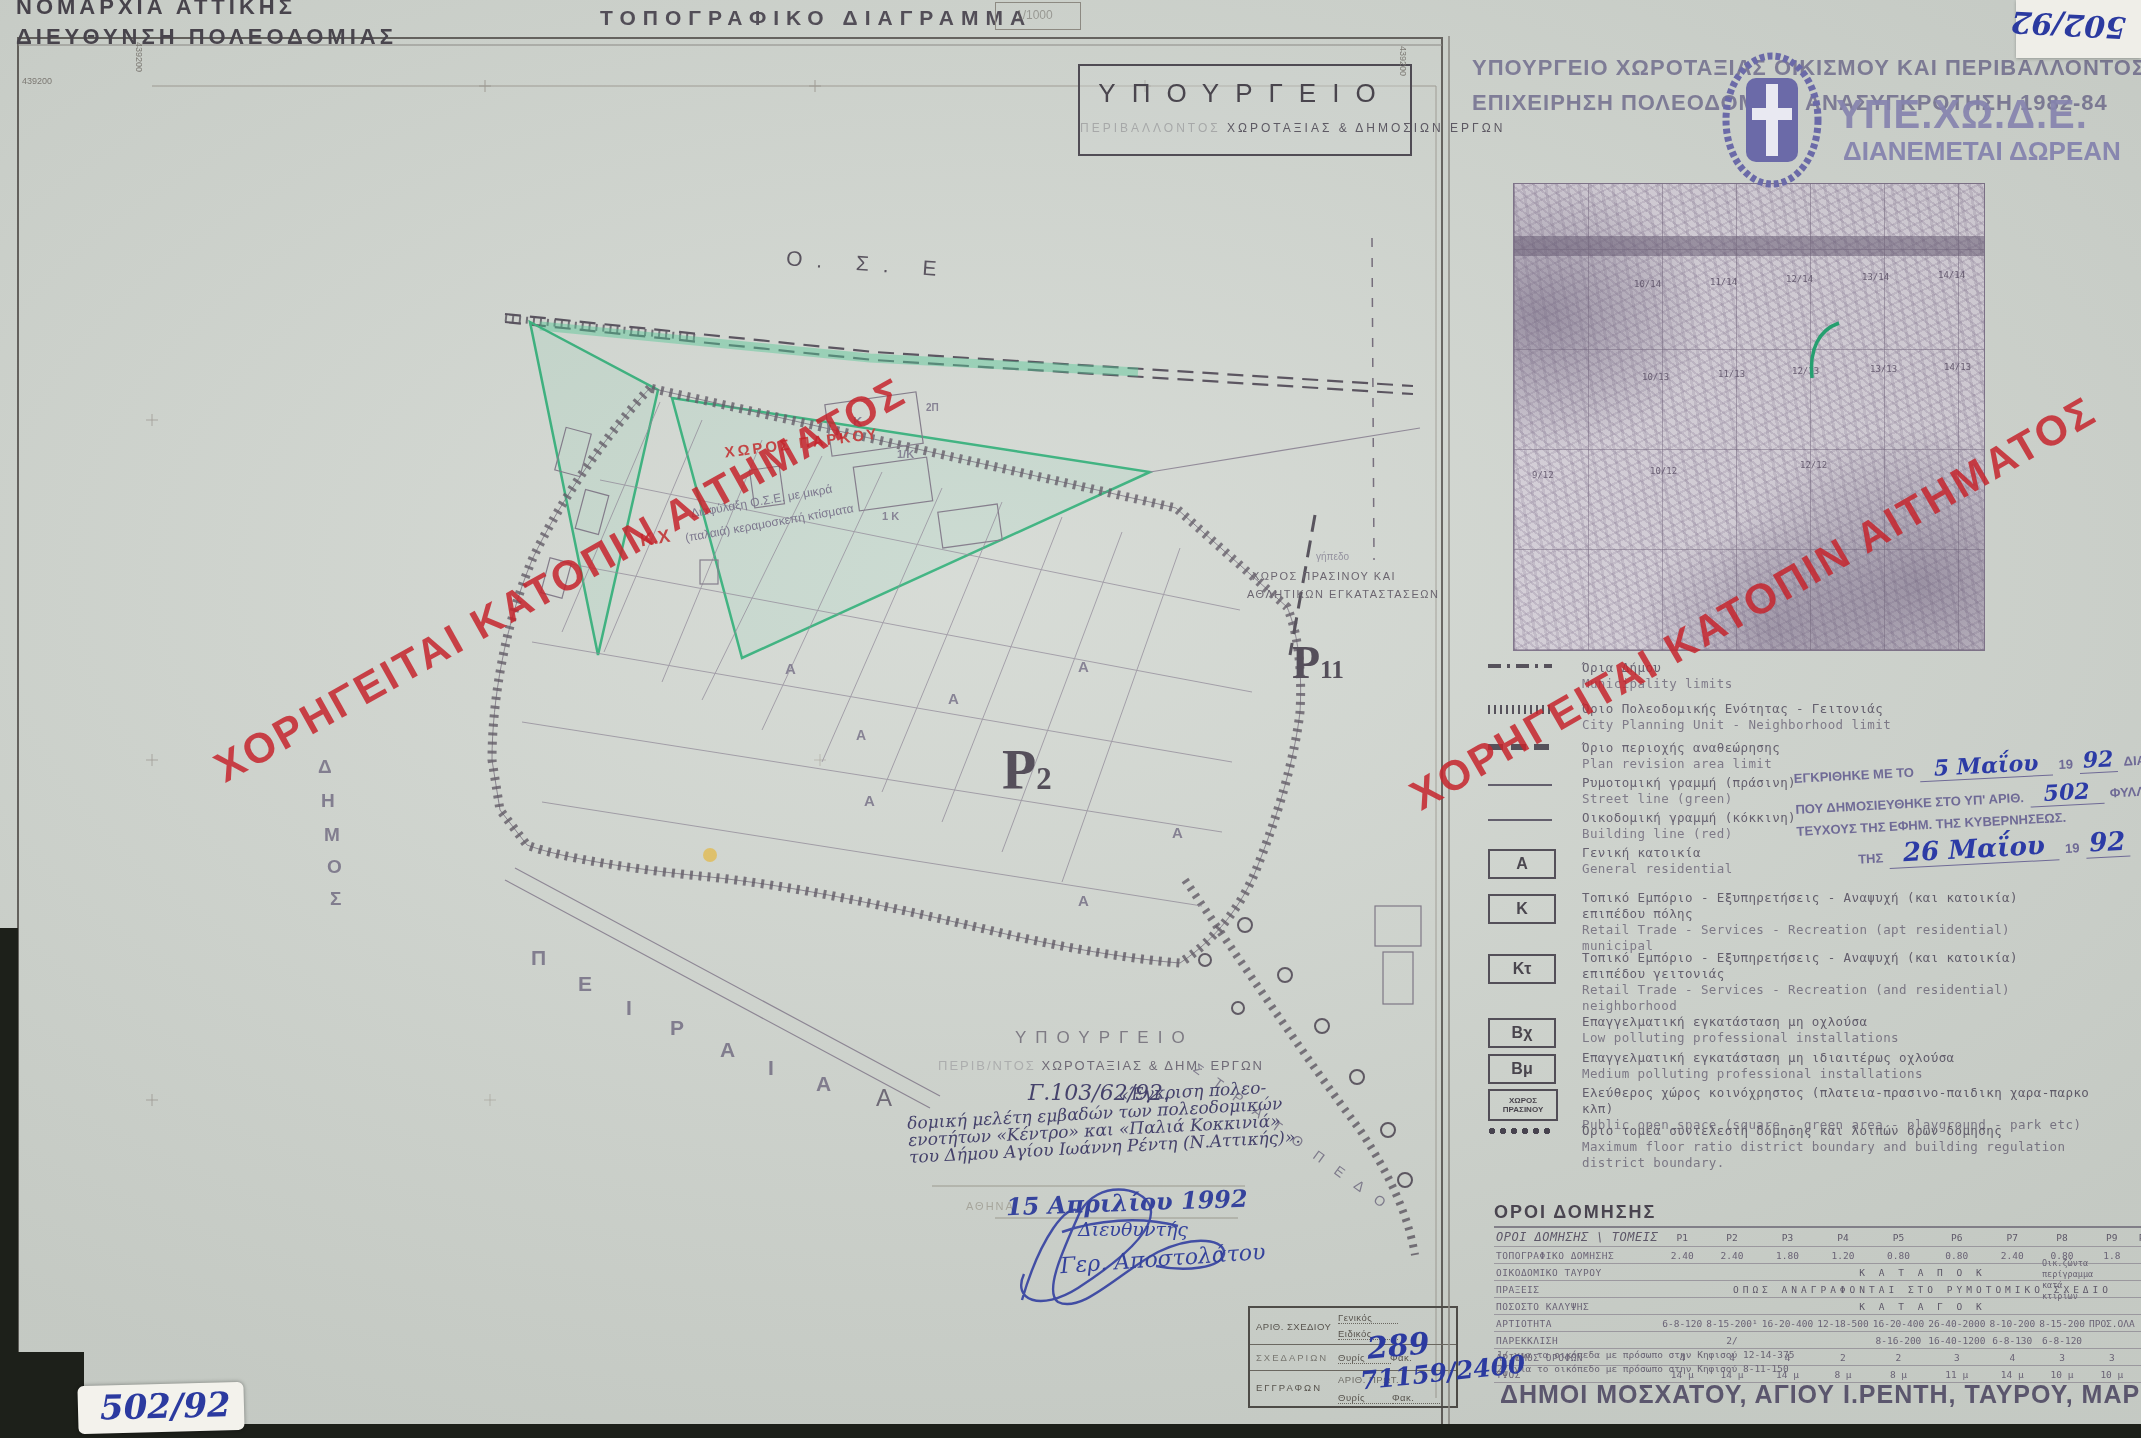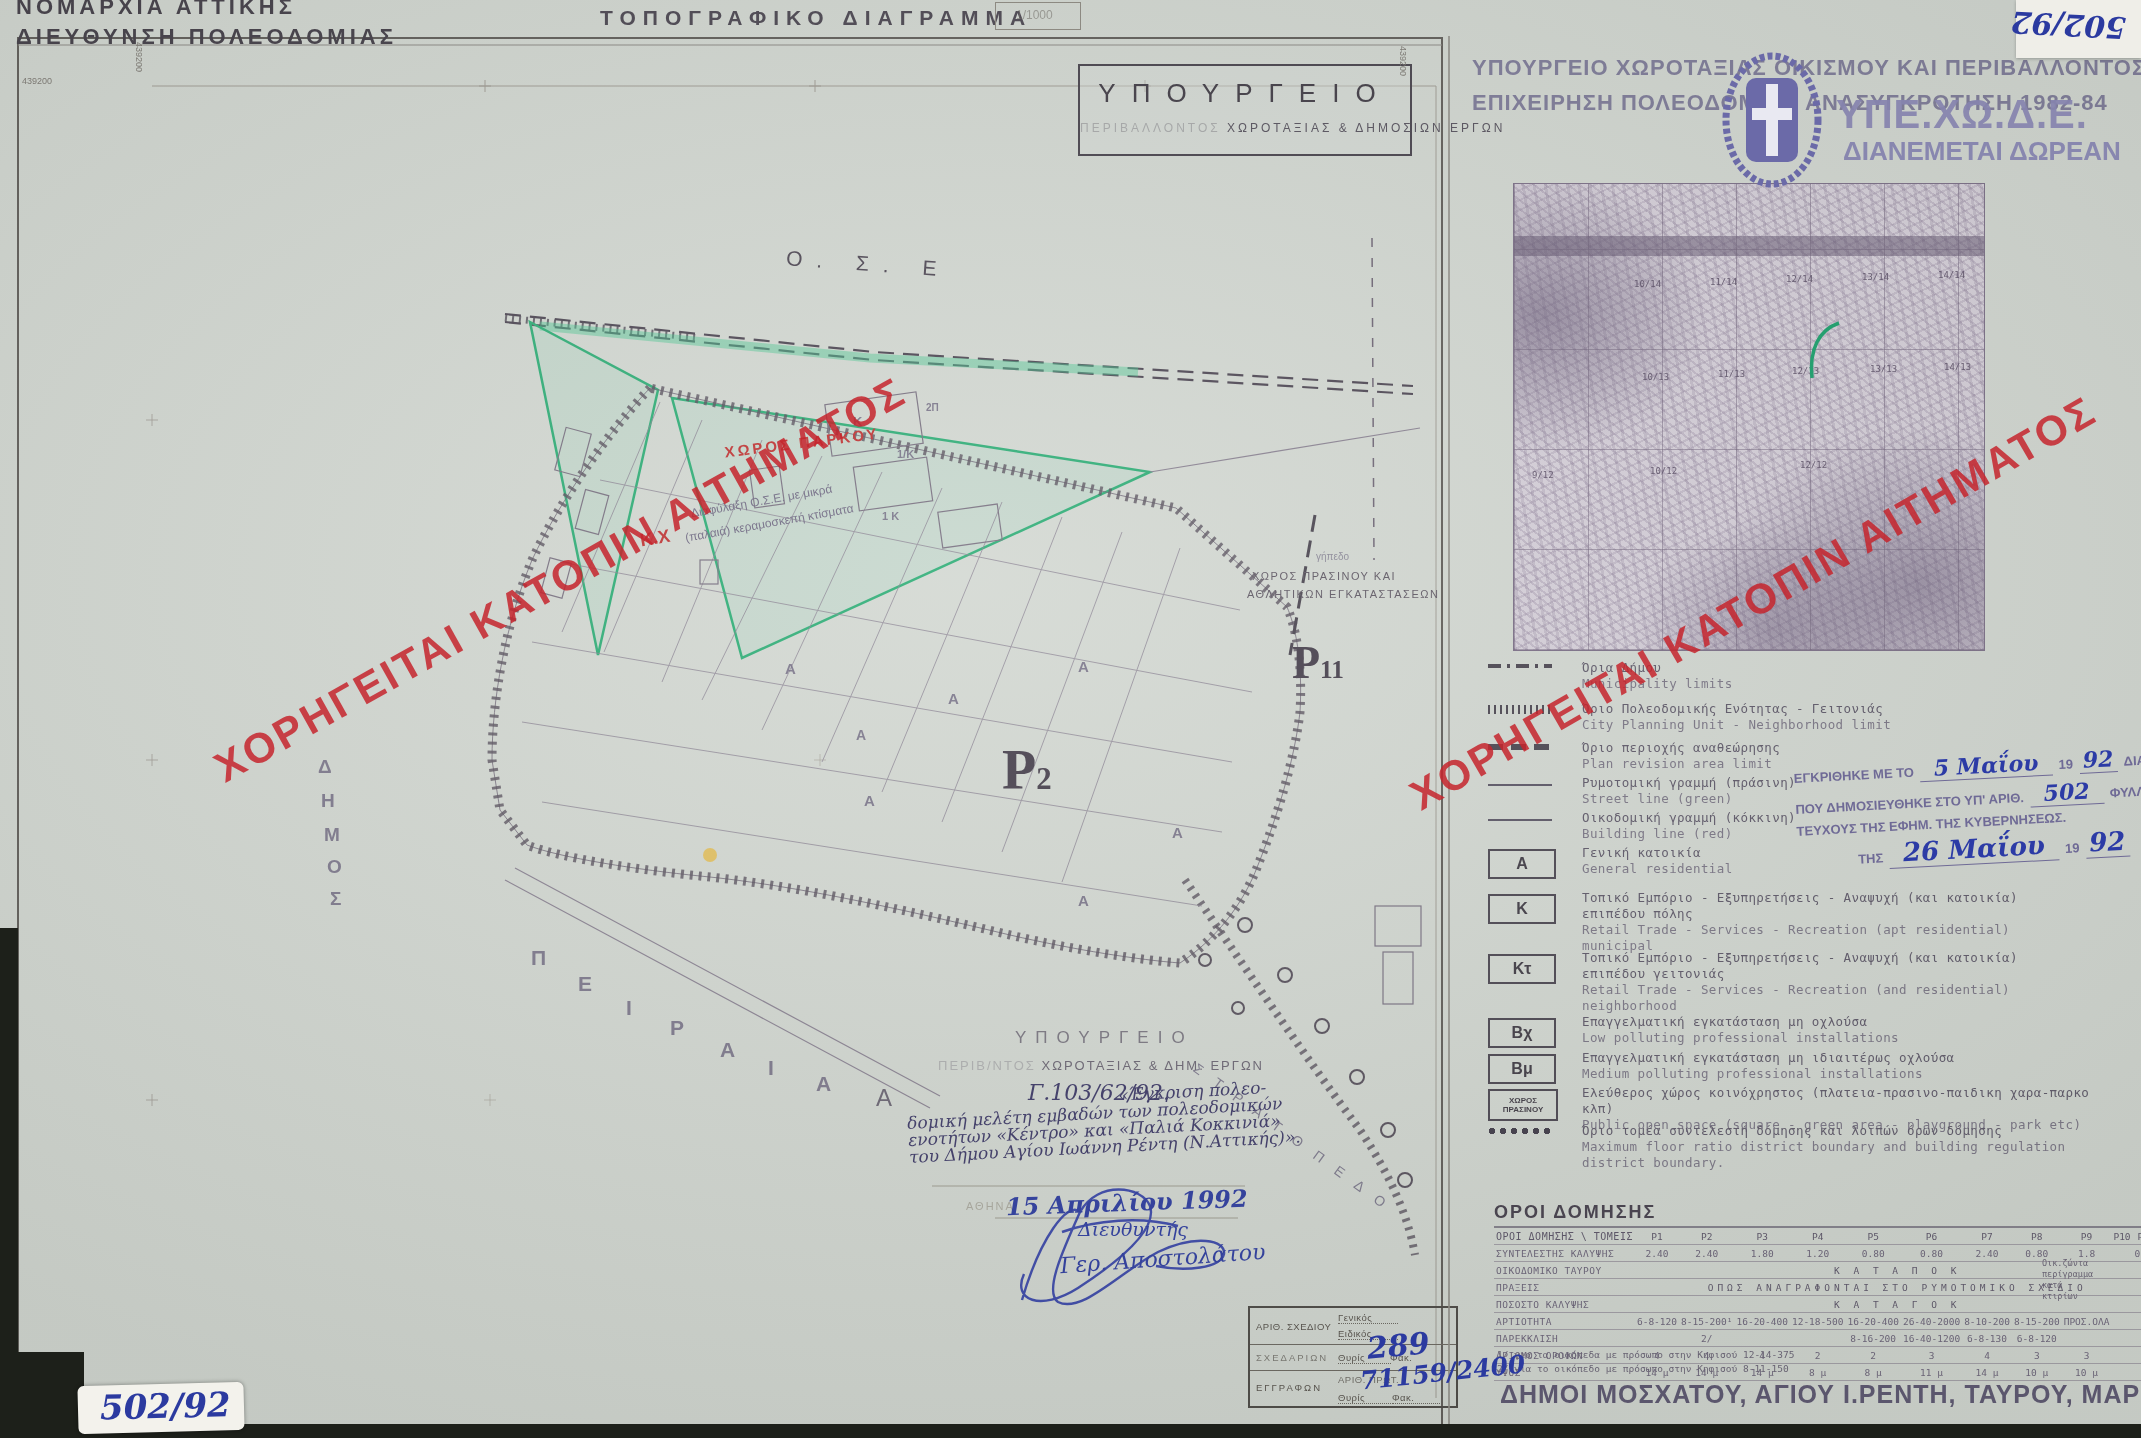--- a/index.html
+++ b/index.html
@@ -445,35 +445,35 @@
         <span>19</span>
         <span class="hand big" style="padding:0 4px;">92</span>
       </div>
   </div>
 
   <div class="abs" id="oroi-wrap" style="left:1494px;top:1202px;">
     <div id="oroi-title">ΟΡΟΙ ΔΟΜΗΣΗΣ</div>
     <table id="oroi-table">
         <tbody>
           <tr>
-            <th class="lbl" style="font-size:10px;">ΟΡΟΙ ΔΟΜΗΣΗΣ \ ΤΟΜΕΙΣ</th>
+            <th class="lbl" style="font-size:12px;font-style:italic;">ΟΡΟΙ ΔΟΜΗΣΗΣ \ ΤΟΜΕΙΣ</th>
             <th>Ρ1</th>
             <th>Ρ2</th>
             <th>Ρ3</th>
             <th>Ρ4</th>
             <th>Ρ5</th>
             <th>Ρ6</th>
             <th>Ρ7</th>
             <th>Ρ8</th>
             <th>Ρ9</th>
             <th>Ρ10</th>
             <th>Ρ11</th>
           </tr>
           <tr>
-            <td class="lbl">ΣΥΝΤΕΛΕΣΤΗΣ ΚΑΛΥΨΗΣ</td>
+            <td class="lbl">ΤΟΠΟΓΡΑΦΙΚΟ ΔΟΜΗΣΗΣ</td>
             <td>2.40</td>
             <td>2.40</td>
             <td>1.80</td>
             <td>1.20</td>
             <td>0.80</td>
             <td>0.80</td>
             <td>2.40</td>
             <td>0.80</td>
             <td>1.8</td>
             <td></td>

